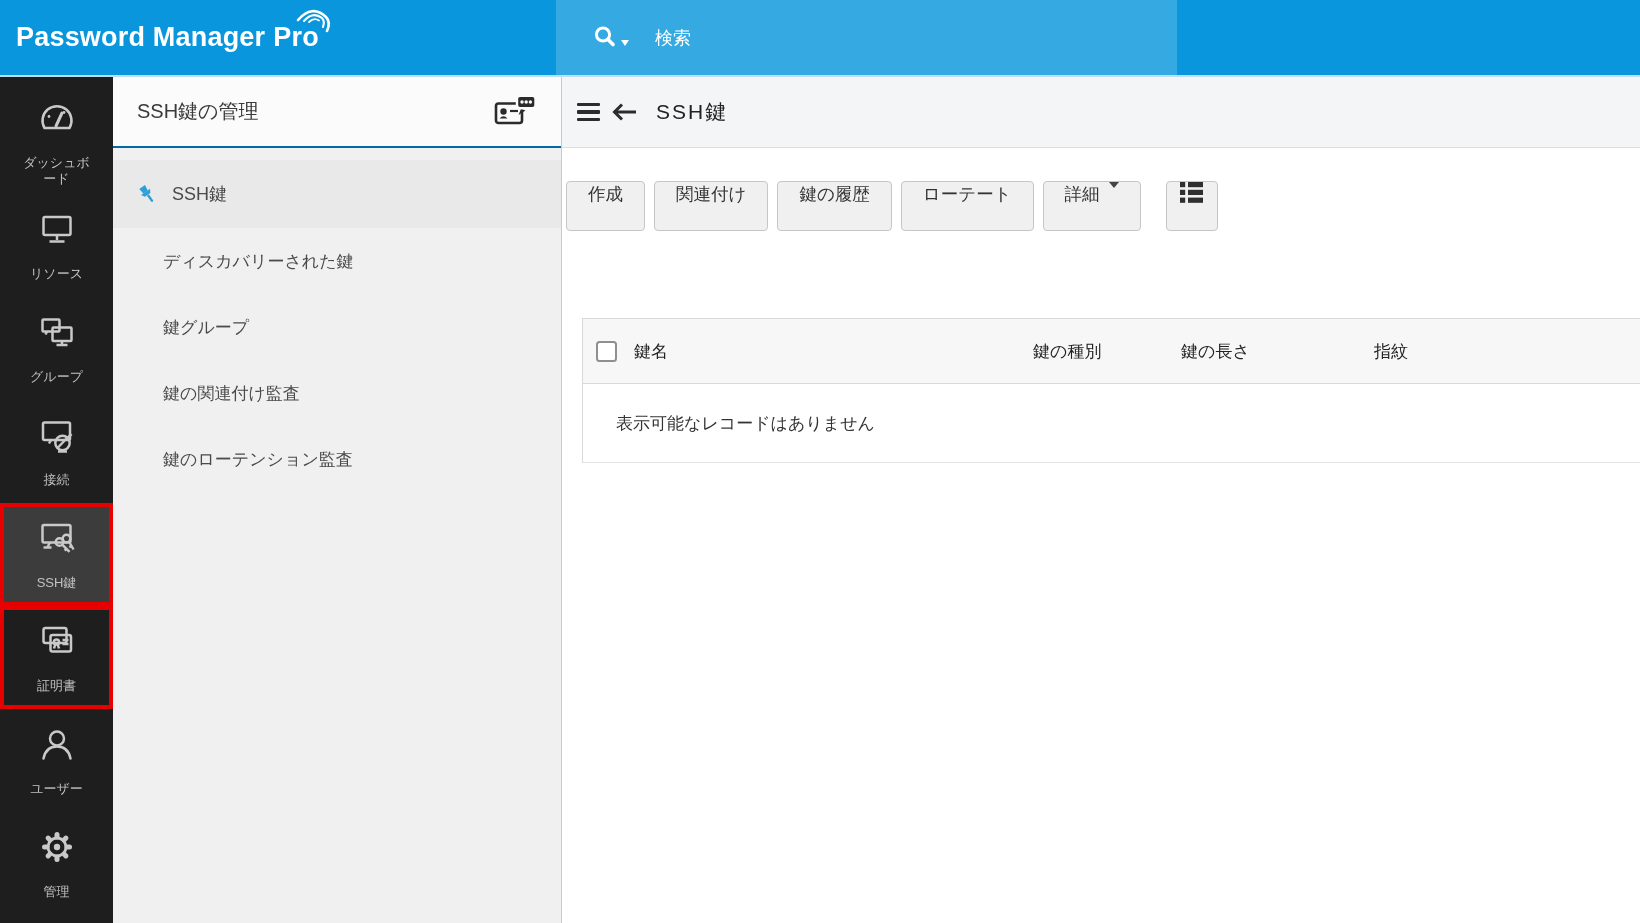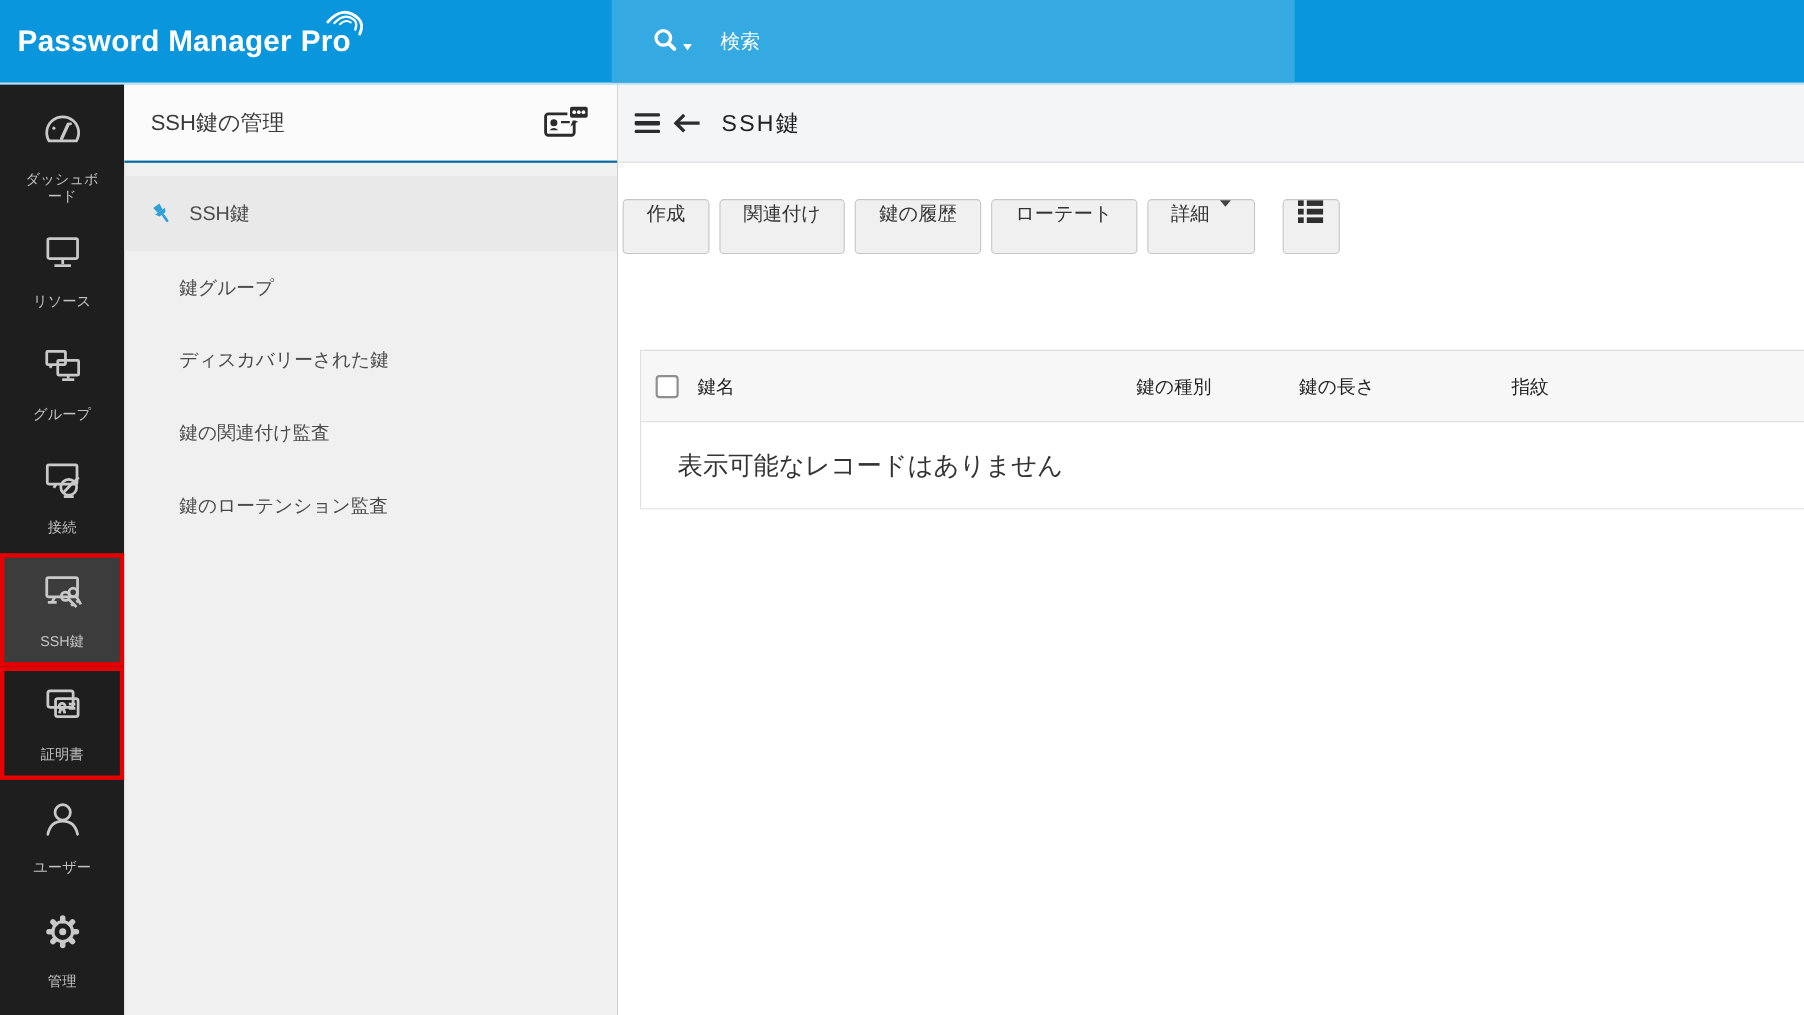--- a/index.html
+++ b/index.html
@@ -61,21 +61,21 @@
   .table { margin-top:87px; margin-left:20px; border-left:1px solid #d9d9d9; }
   .thead { height:66px; background:#f7f7f7; border-top:1px solid #d9d9d9; border-bottom:1px solid #d9d9d9;
            display:flex; align-items:center; font-size:17px; color:#222222; }
   .cell-cb { width:51px; padding-left:13px; display:flex; align-items:center; }
   .checkbox { width:21px; height:21px; background:#ffffff; border:2px solid #8f8f8f; border-radius:3.5px; cursor:pointer; }
   .cell-name { width:399px; }
   .cell-type { width:148px; }
   .cell-len  { width:193px; }
   .cell-fp   { flex:1; }
   .empty-row { height:79px; background:#ffffff; border-bottom:1px solid #e2e2e2;
-               display:flex; align-items:center; padding-left:33px; font-size:23px; color:#333333; }
+               display:flex; align-items:center; padding-left:33px; font-size:17px; color:#333333; }
 </style>
 </head>
 <body>
 
 <div id="app">
 
   <div class="topbar">
     <div class="logo">
       <b>Password Manager</b>
       <span class="pro">
@@ -216,24 +216,24 @@
       <svg width="23" height="24" viewBox="0 0 23 24">
         <g transform="rotate(-35 11 12)" fill="#2d9fd9">
           <path d="M7.5 3.5 h7 l-0.8 6 h-5.4 z"></path>
           <path d="M5.5 9.5 h11 l-2.2 3.6 h-6.6 z"></path>
           <rect x="10" y="13" width="2.4" height="8.5" rx="1.2"></rect>
         </g>
       </svg>
       <span>SSH鍵</span>
     </div>
     <div class="panel-item">
+      <span>ディスカバリーされた鍵</span>
+    </div>
+    <div class="panel-item">
       <span>鍵グループ</span>
-    </div>
-    <div class="panel-item">
-      <span>ディスカバリーされた鍵</span>
     </div>
     <div class="panel-item">
       <span>鍵の関連付け監査</span>
     </div>
     <div class="panel-item">
       <span>鍵のローテンション監査</span>
     </div>
   </div>
 
   <div class="main">

